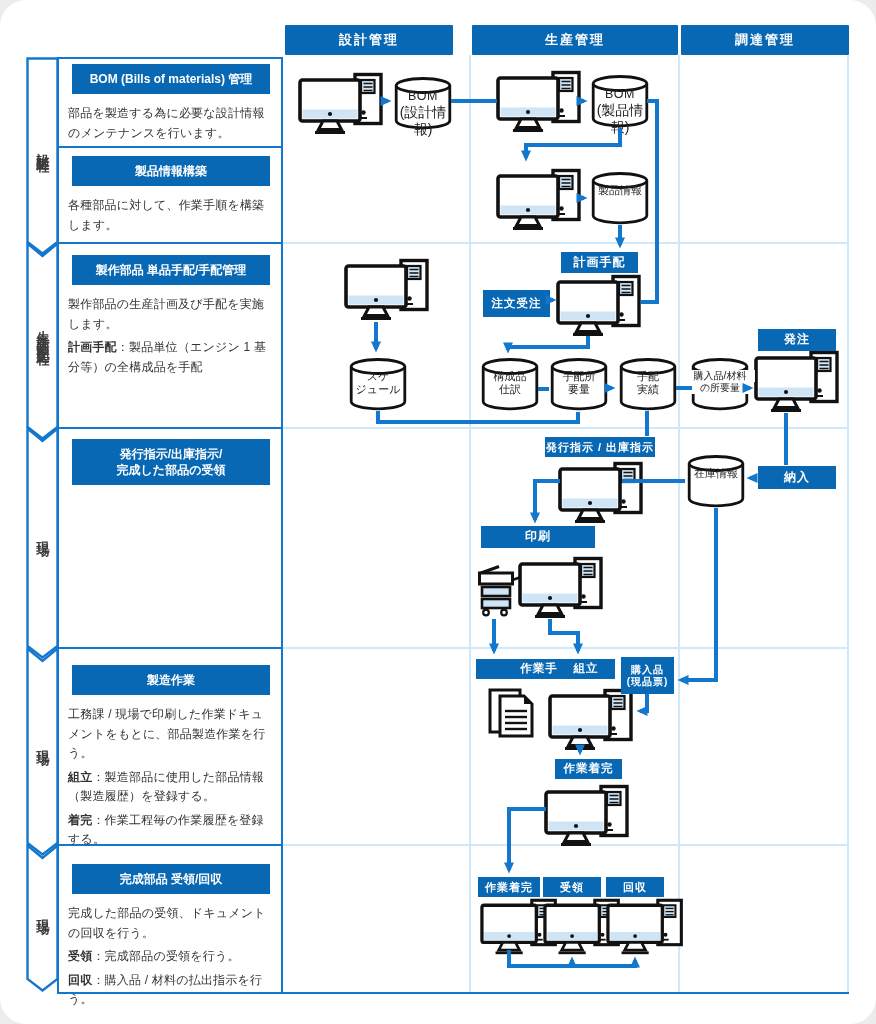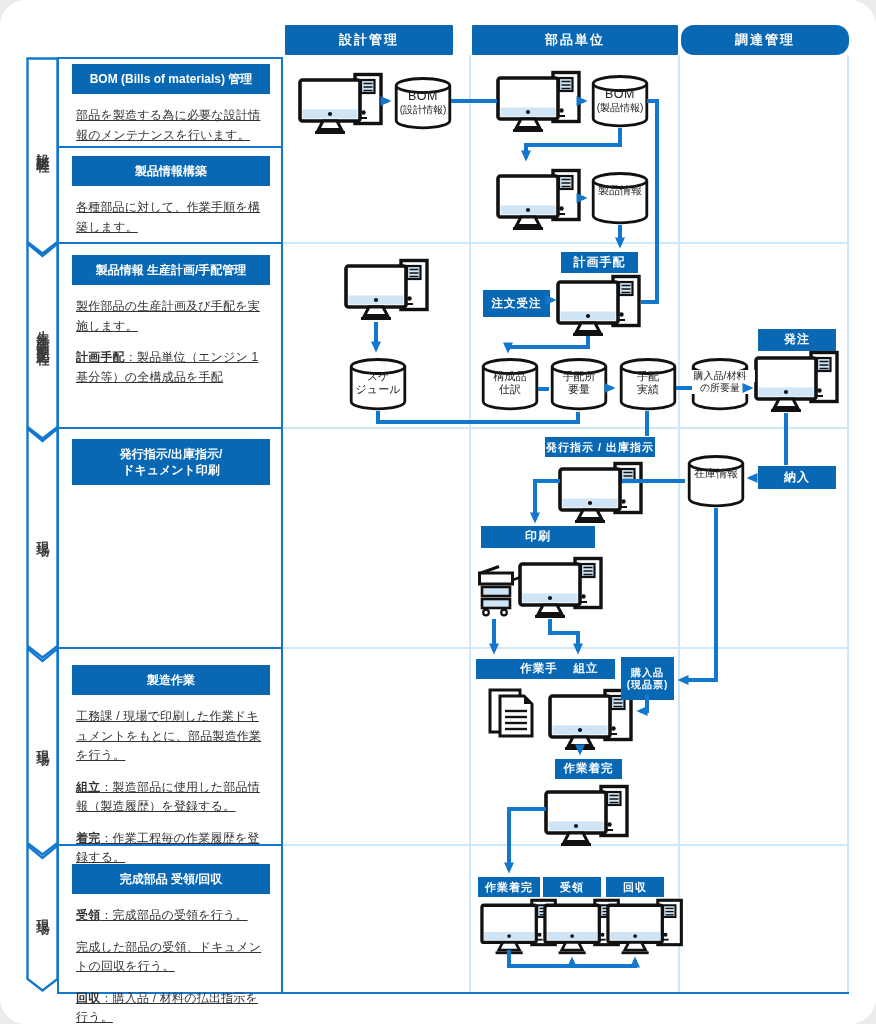--- a/index.html
+++ b/index.html
@@ -9,39 +9,39 @@
   .vline{position:absolute;width:2px;background:#cfe9fb;}
   .hline{position:absolute;height:2px;background:#cfe9fb;}
   .dvline{position:absolute;width:2px;background:var(--line);}
   .dhline{position:absolute;height:2px;background:var(--line);}
   .ribbon{position:absolute;left:26px;width:33px;}
   .ribbon svg{position:absolute;left:0;top:0;}
   .ribbon .rlabel{position:absolute;left:0;top:0;width:100%;height:92%;display:flex;align-items:center;justify-content:center;writing-mode:vertical-rl;font-size:13px;font-weight:bold;color:#3c3c3c;letter-spacing:3px;}
   .card{position:absolute;left:64px;width:214px;}
   .card .title{margin:0 8px;background:var(--blue);color:#fff;font-size:12px;font-weight:bold;text-align:center;padding:7px 14px;line-height:1.35;white-space:pre-line;}
   .card .body{margin-top:10px;font-size:12px;color:#333;line-height:1.63;letter-spacing:0.2px;}
-  .card .body p{margin:12px;text-decoration:underline;}
+  .card .body p{margin:4px;}
   .chip{position:absolute;background:var(--blue);color:#fff;font-weight:bold;display:flex;align-items:center;justify-content:center;text-align:center;line-height:1.15;white-space:pre-line;letter-spacing:1px;}
   .node{position:absolute;}
   .dbwrap{position:absolute;}
   .dblabel{position:absolute;left:0;top:13px;right:0;bottom:2px;display:flex;flex-direction:column;align-items:center;color:#222;font-size:11px;line-height:1.2;text-align:center;white-space:pre-line;font-weight:500;}
   .dblabel.wide{left:-10px;right:-10px;font-size:10px;}
   .dblabel.wide span{background:#fff;padding:0 9px;}
   .dblabel .main{font-size:12.5px;letter-spacing:0.5px;}
-  .dblabel .sub{font-size:10px;letter-spacing:0;}
+  .dblabel .sub{font-size:14px;letter-spacing:0;}
   #wires{position:absolute;left:0;top:0;pointer-events:none;}
 </style>
 </head>
 <body>
 
 <div class="page">
 
   <div class="hdr" style="left:285px;width:168px;">設計管理</div>
-  <div class="hdr" style="left:472px;width:206px;">部品単位</div>
-  <div class="hdr" style="left:681px;width:168px;border-radius:13px;">調達管理</div>
+  <div class="hdr" style="left:472px;width:206px;">生産管理</div>
+  <div class="hdr" style="left:681px;width:168px;">調達管理</div>
 
   <div class="vline" style="left:469px;top:55px;height:937px;"></div>
   <div class="vline" style="left:678px;top:55px;height:937px;"></div>
   <div class="vline" style="left:847px;top:55px;height:937px;"></div>
   <div class="hline" style="left:283px;top:242px;width:566px;"></div>
   <div class="hline" style="left:283px;top:427px;width:566px;"></div>
   <div class="hline" style="left:283px;top:647px;width:566px;"></div>
   <div class="hline" style="left:283px;top:844px;width:566px;"></div>
 
   <div class="dvline" style="left:57px;top:57px;height:937px;"></div>
@@ -93,43 +93,43 @@
           <p>部品を製造する為に必要な設計情報のメンテナンスを行います。</p>
         </div>
       </div>
       <div class="card" style="top: 156px;">
         <div class="title">製品情報構築</div>
   <div class="body">
           <p>各種部品に対して、作業手順を構築します。</p>
         </div>
       </div>
       <div class="card" style="top: 255px;">
-        <div class="title">製品情報 生産計画/手配管理</div>
+        <div class="title">製作部品 単品手配/手配管理</div>
   <div class="body">
           <p>製作部品の生産計画及び手配を実施します。</p>
           <p><b>計画手配</b>：製品単位（エンジン 1 基分等）の全構成品を手配</p>
         </div>
       </div>
       <div class="card" style="top: 439px;">
         <div class="title">発行指示/出庫指示/
-ドキュメント印刷</div>
+完成した部品の受領</div>
       </div>
       <div class="card" style="top: 665px;">
         <div class="title">製造作業</div>
   <div class="body">
           <p>工務課 / 現場で印刷した作業ドキュメントをもとに、部品製造作業を行う。</p>
           <p><b>組立</b>：製造部品に使用した部品情報（製造履歴）を登録する。</p>
           <p><b>着完</b>：作業工程毎の作業履歴を登録する。</p>
         </div>
       </div>
       <div class="card" style="top: 864px;">
         <div class="title">完成部品 受領/回収</div>
   <div class="body">
+          <p>完成した部品の受領、ドキュメントの回収を行う。</p>
           <p><b>受領</b>：完成部品の受領を行う。</p>
-          <p>完成した部品の受領、ドキュメントの回収を行う。</p>
           <p><b>回収</b>：購入品 / 材料の払出指示を行う。</p>
         </div>
       </div>
     </div>
   <div id="nodes">
       <div class="node" style="left: 298px; top: 72px;"><svg width="88" height="64" viewBox="0 0 88 64">
 <rect x="57" y="2.5" width="26" height="49" fill="#fff" stroke="#111" stroke-width="3.4"></rect>
 <rect x="63" y="8" width="13.5" height="13" fill="#cfe4f5" stroke="#111" stroke-width="2.2"></rect>
 <line x1="65.5" y1="11.5" x2="74.5" y2="11.5" stroke="#111" stroke-width="1.5"></line>
 <line x1="65.5" y1="15" x2="74.5" y2="15" stroke="#111" stroke-width="1.5"></line>
@@ -351,21 +351,21 @@
 <ellipse cx="29" cy="9.5" rx="26.8" ry="7" fill="#fff" stroke="#111" stroke-width="2.8"></ellipse>
 </svg><div class="dblabel">在庫情報</div></div>
       <div class="chip" style="left: 561px; top: 252px; width: 77px; height: 21px; font-size: 12px;">計画手配</div>
       <div class="chip" style="left: 483px; top: 290px; width: 67px; height: 27px; font-size: 11.5px;">注文受注</div>
       <div class="chip" style="left: 758px; top: 329px; width: 78px; height: 22px; font-size: 12px;">発注</div>
       <div class="chip" style="left: 545px; top: 437px; width: 110px; height: 20px; font-size: 11px;">発行指示 / 出庫指示</div>
       <div class="chip" style="left: 758px; top: 466px; width: 78px; height: 23px; font-size: 12px;">納入</div>
       <div class="chip" style="left: 481px; top: 526px; width: 114px; height: 22px; font-size: 12px;">印刷</div>
       <div class="chip" style="left: 476px; top: 659px; width: 79px; height: 20px; font-size: 11.5px; padding-left: 36px;">作業手順書</div>
       <div class="chip" style="left: 557px; top: 659px; width: 58px; height: 20px; font-size: 11.5px;">組立</div>
-      <div class="chip" style="left: 621px; top: 657px; width: 53px; height: 43px; font-size: 10px;">購入品
+      <div class="chip" style="left: 621px; top: 657px; width: 53px; height: 37px; font-size: 10px;">購入品
 (現品票)</div>
       <div class="chip" style="left: 555px; top: 759px; width: 67px; height: 20px; font-size: 11.5px;">作業着完</div>
       <div class="chip" style="left: 478px; top: 877px; width: 62px; height: 20px; font-size: 11px;">作業着完</div>
       <div class="chip" style="left: 543px; top: 877px; width: 58px; height: 20px; font-size: 11px;">受領</div>
       <div class="chip" style="left: 606px; top: 877px; width: 58px; height: 20px; font-size: 11px;">回収</div>
       <div class="node" style="left: 477px; top: 563px;"><svg width="44" height="54" viewBox="0 0 44 54">
 <path d="M4 10 L22 3.5" stroke="#111" stroke-width="3" fill="none"></path>
 <rect x="2.5" y="10" width="33" height="11" fill="#fff" stroke="#111" stroke-width="3"></rect>
 <path d="M35.5 17 L42.5 14.5" stroke="#111" stroke-width="2.5" fill="none"></path>
 <rect x="5" y="24" width="28" height="9" fill="#cfe4f5" stroke="#111" stroke-width="2.6"></rect>

